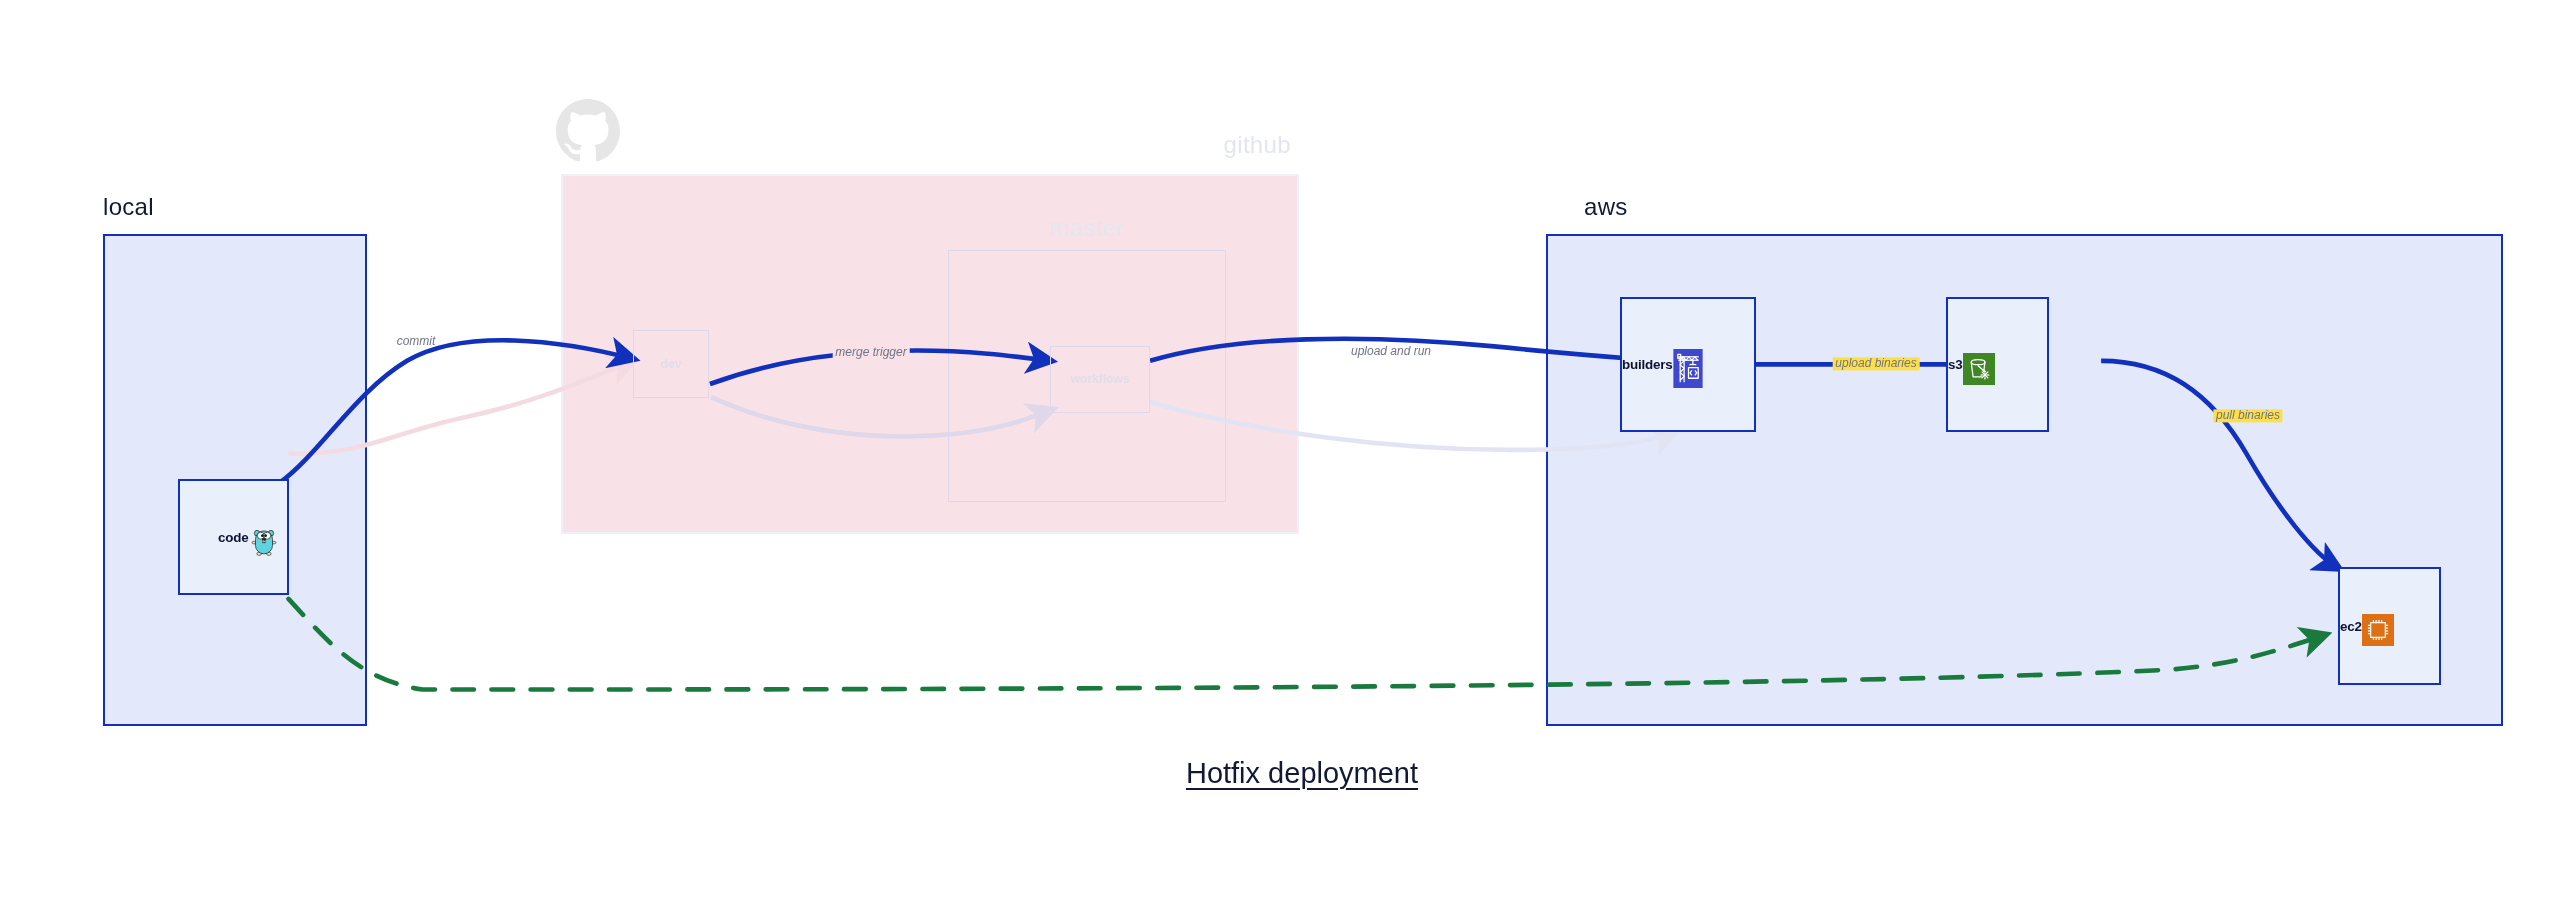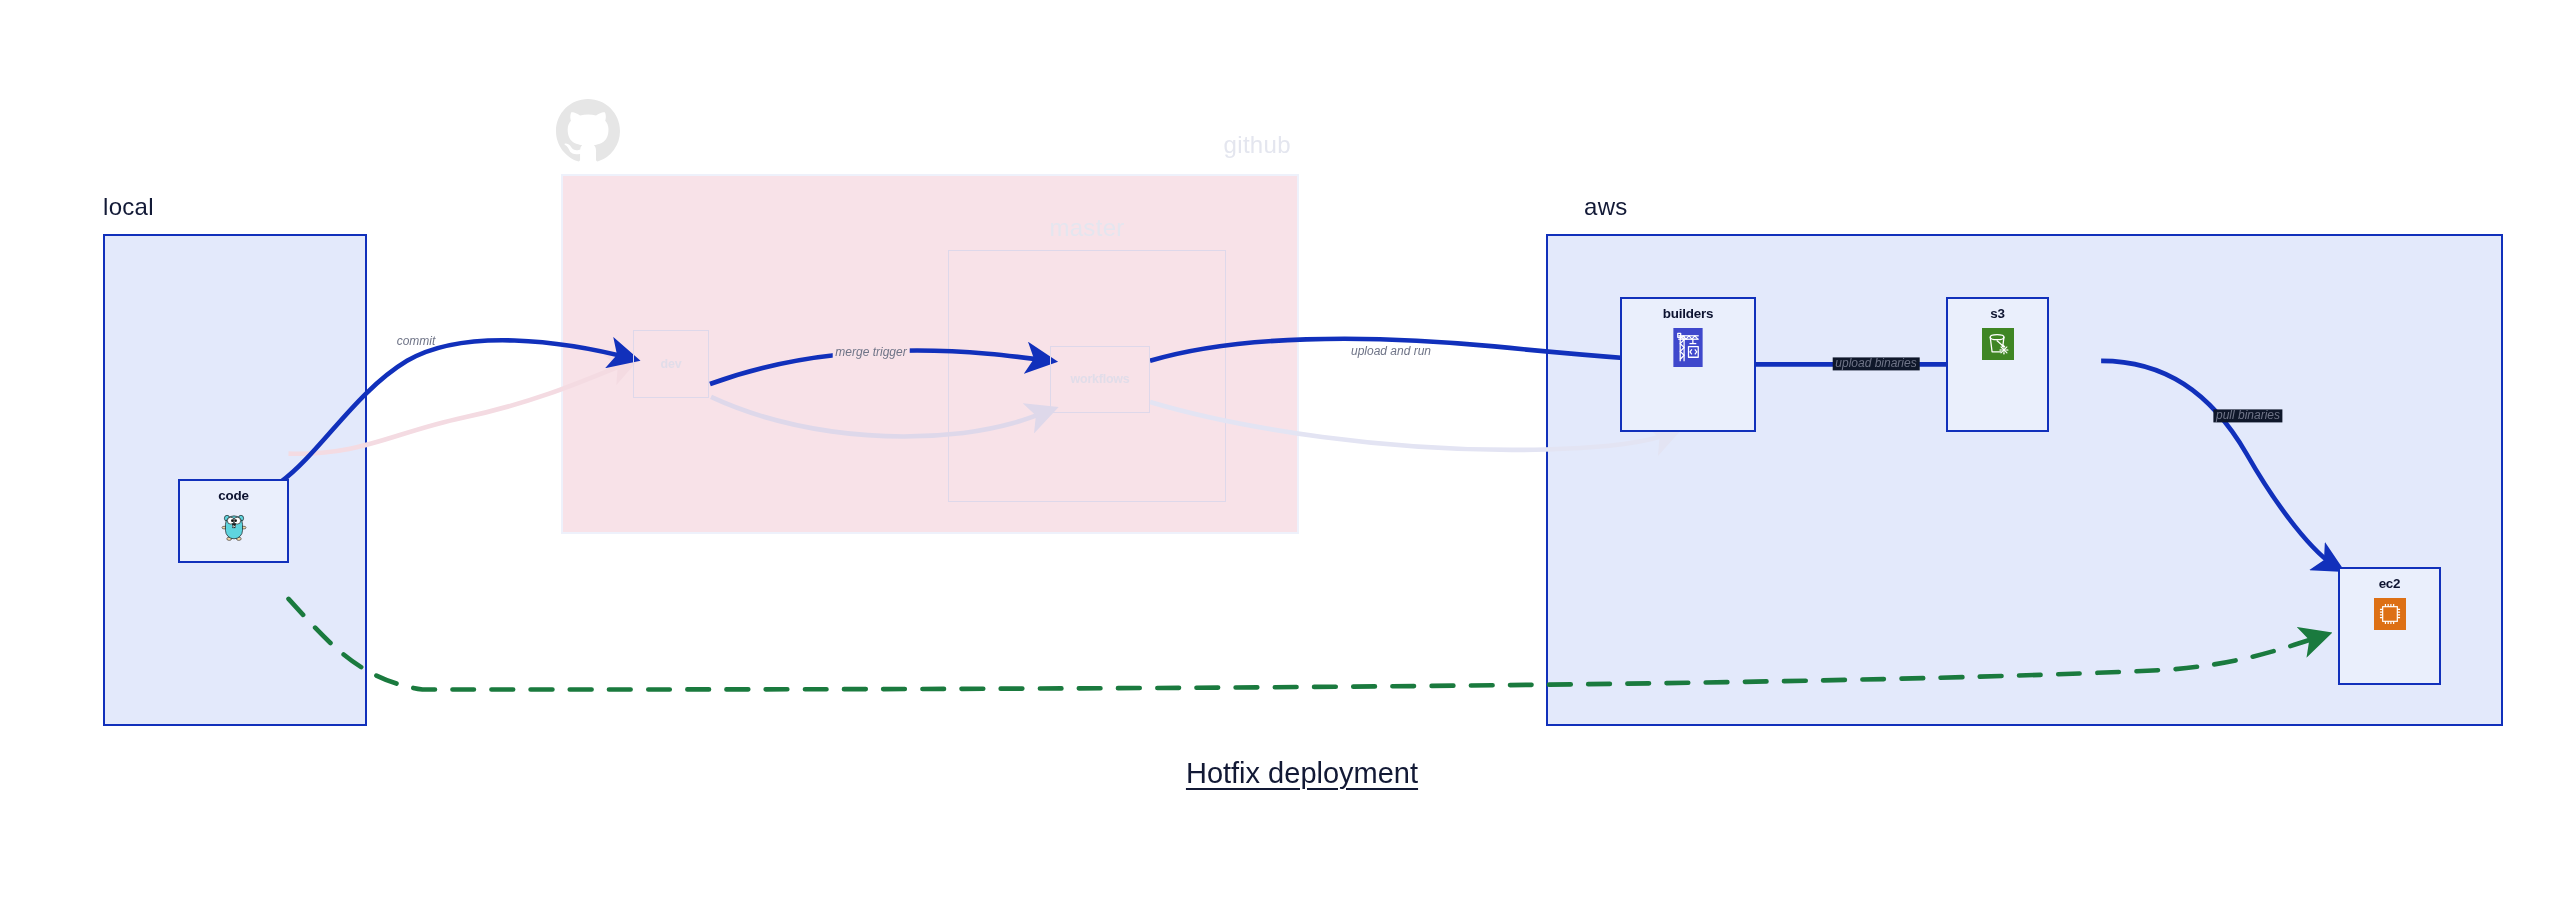--- a/index.html
+++ b/index.html
@@ -58,21 +58,21 @@
     border: 1.5px solid #ded8ea;
   }
 
   
   .node {
     position: absolute;
     box-sizing: border-box;
     background: #eaeffc;
     border: 2.6px solid #1130bb;
     display: flex;
-    flex-direction: column;
+    flex-direction: row;
     align-items: center;
     padding-top: 8.2px;
   }
   .node-title {
     font-family: "Liberation Sans", sans-serif;
     font-size: 13.4px;
     font-weight: 700;
     color: #0d1330;
     letter-spacing: -0.2px;
     line-height: 1;
@@ -108,21 +108,21 @@
     font-style: italic;
     font-size: 12px;
     color: #6f7487;
     white-space: nowrap;
     background: #ffffff;
     padding: 0 2.6px;
     transform: translate(-50%, -50%);
     line-height: 1.1;
   }
   .edge-label.on-repo { background: #f8e2e8; }
-  .edge-label.on-cloud { background: #0f172a; }
+  .edge-label.on-cloud { background: #fde047; }
   .edge-label.on-none { background: transparent; }
 
   
   .diagram-title {
     position: absolute;
     left: 0;
     width: 2604px;
     text-align: center;
     font-family: "Liberation Sans", sans-serif;
     font-size: 29px;
@@ -195,21 +195,21 @@
 
     <path d="M 2232 700 C 2400 650, 2650 648, 2900 672 C 3040 686, 3120 692, 3196 698" fill="none" stroke="#1130bb" stroke-width="9" marker-end="url(#arrow-blue)"></path>
 
     <path d="M 3408 707 L 3878 707" fill="none" stroke="#1130bb" stroke-width="9" marker-end="url(#arrow-blue)"></path>
 
     <path d="M 4078 700 C 4200 700, 4290 760, 4360 880 C 4420 985, 4490 1075, 4538 1102" fill="none" stroke="#1130bb" stroke-width="9" marker-end="url(#arrow-blue)"></path>
 
     <path d="M 560 1162 C 640 1250, 700 1320, 820 1338 C 1600 1338, 3400 1338, 4200 1300 C 4350 1290, 4440 1255, 4512 1232" fill="none" stroke="#1a7a3e" stroke-width="9" stroke-dasharray="42 34" stroke-linecap="round" marker-end="url(#arrow-green)"></path>
   </svg>
 
-  <div class="node" style="left:178px; top:479px; width:111px; height:84px;">
+  <div class="node" style="left:178px; top:479px; width:111px; height:116px;padding-left:38px;">
     <div class="node-title">code</div>
     <svg class="node-icon" viewBox="0 0 100 120">
 
       <ellipse cx="24" cy="31" rx="10" ry="11" fill="#5fd4de" stroke="#121212" stroke-width="2.5"></ellipse>
       <ellipse cx="76" cy="31" rx="10" ry="11" fill="#5fd4de" stroke="#121212" stroke-width="2.5"></ellipse>
 
       <ellipse cx="13" cy="66" rx="8" ry="5" fill="#f5d8a8" stroke="#121212" stroke-width="2"></ellipse>
       <ellipse cx="87" cy="66" rx="8" ry="5" fill="#f5d8a8" stroke="#121212" stroke-width="2"></ellipse>
 
       <ellipse cx="32" cy="108" rx="9" ry="6" fill="#f5d8a8" stroke="#121212" stroke-width="2"></ellipse>

